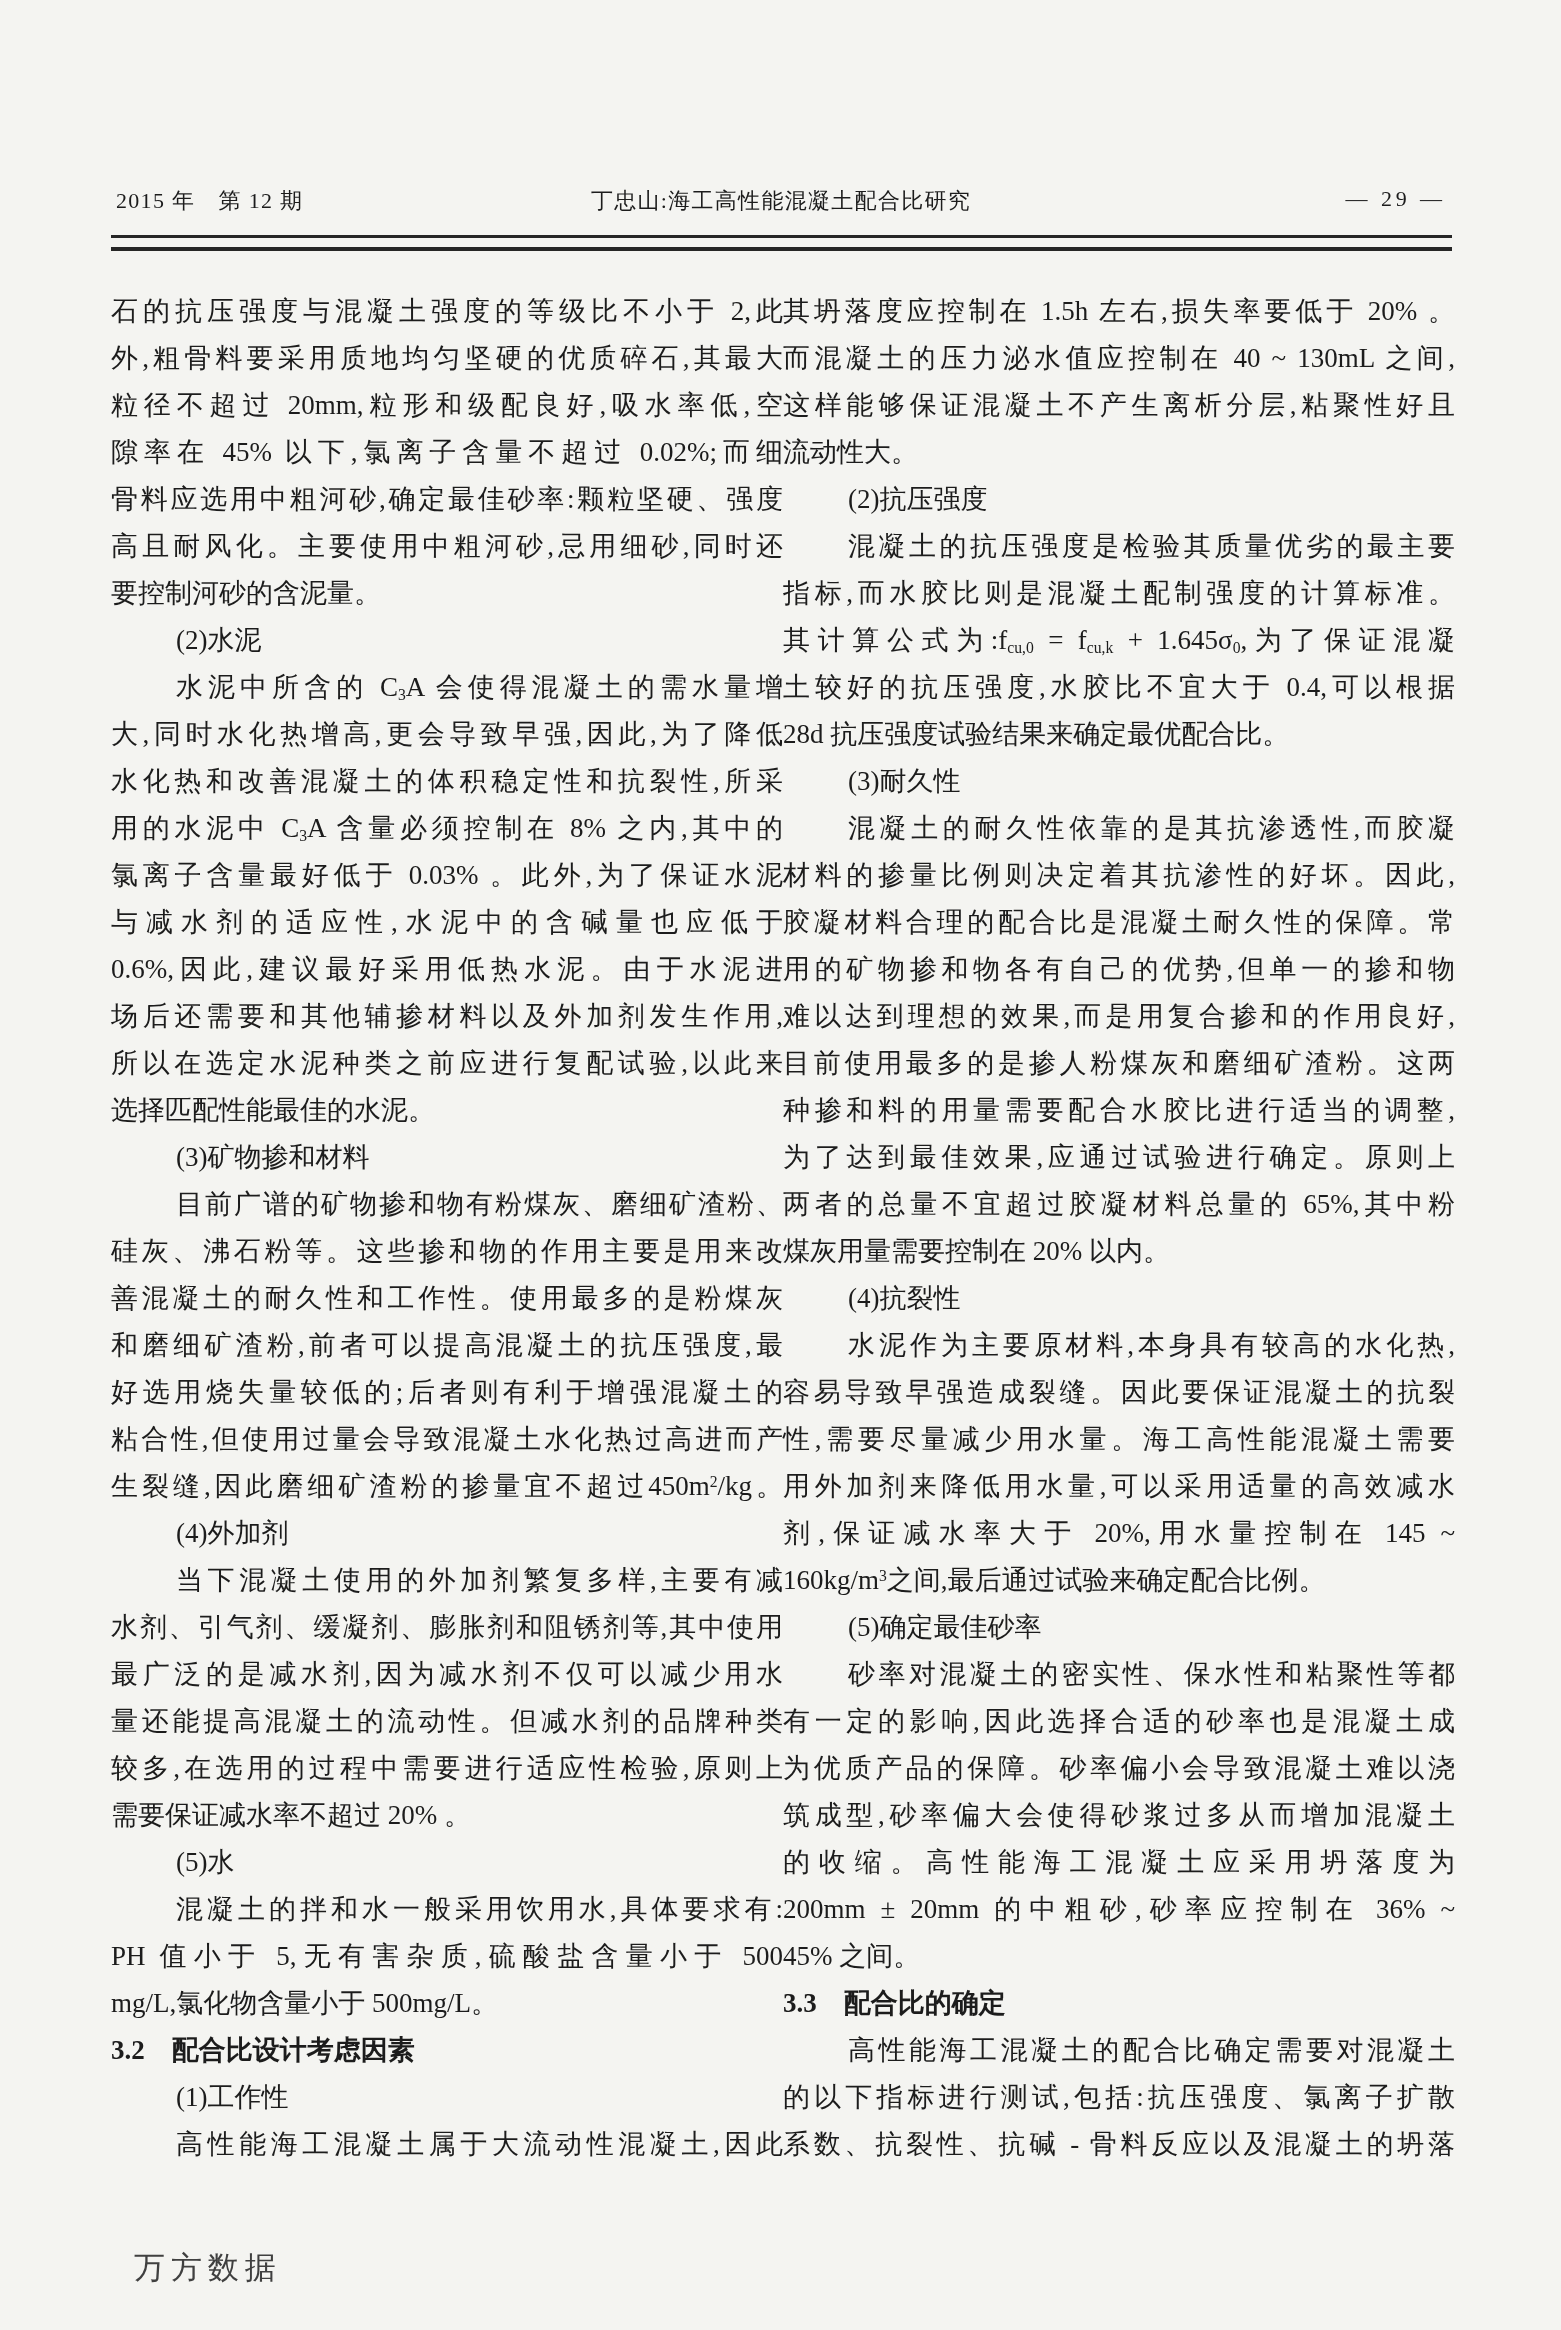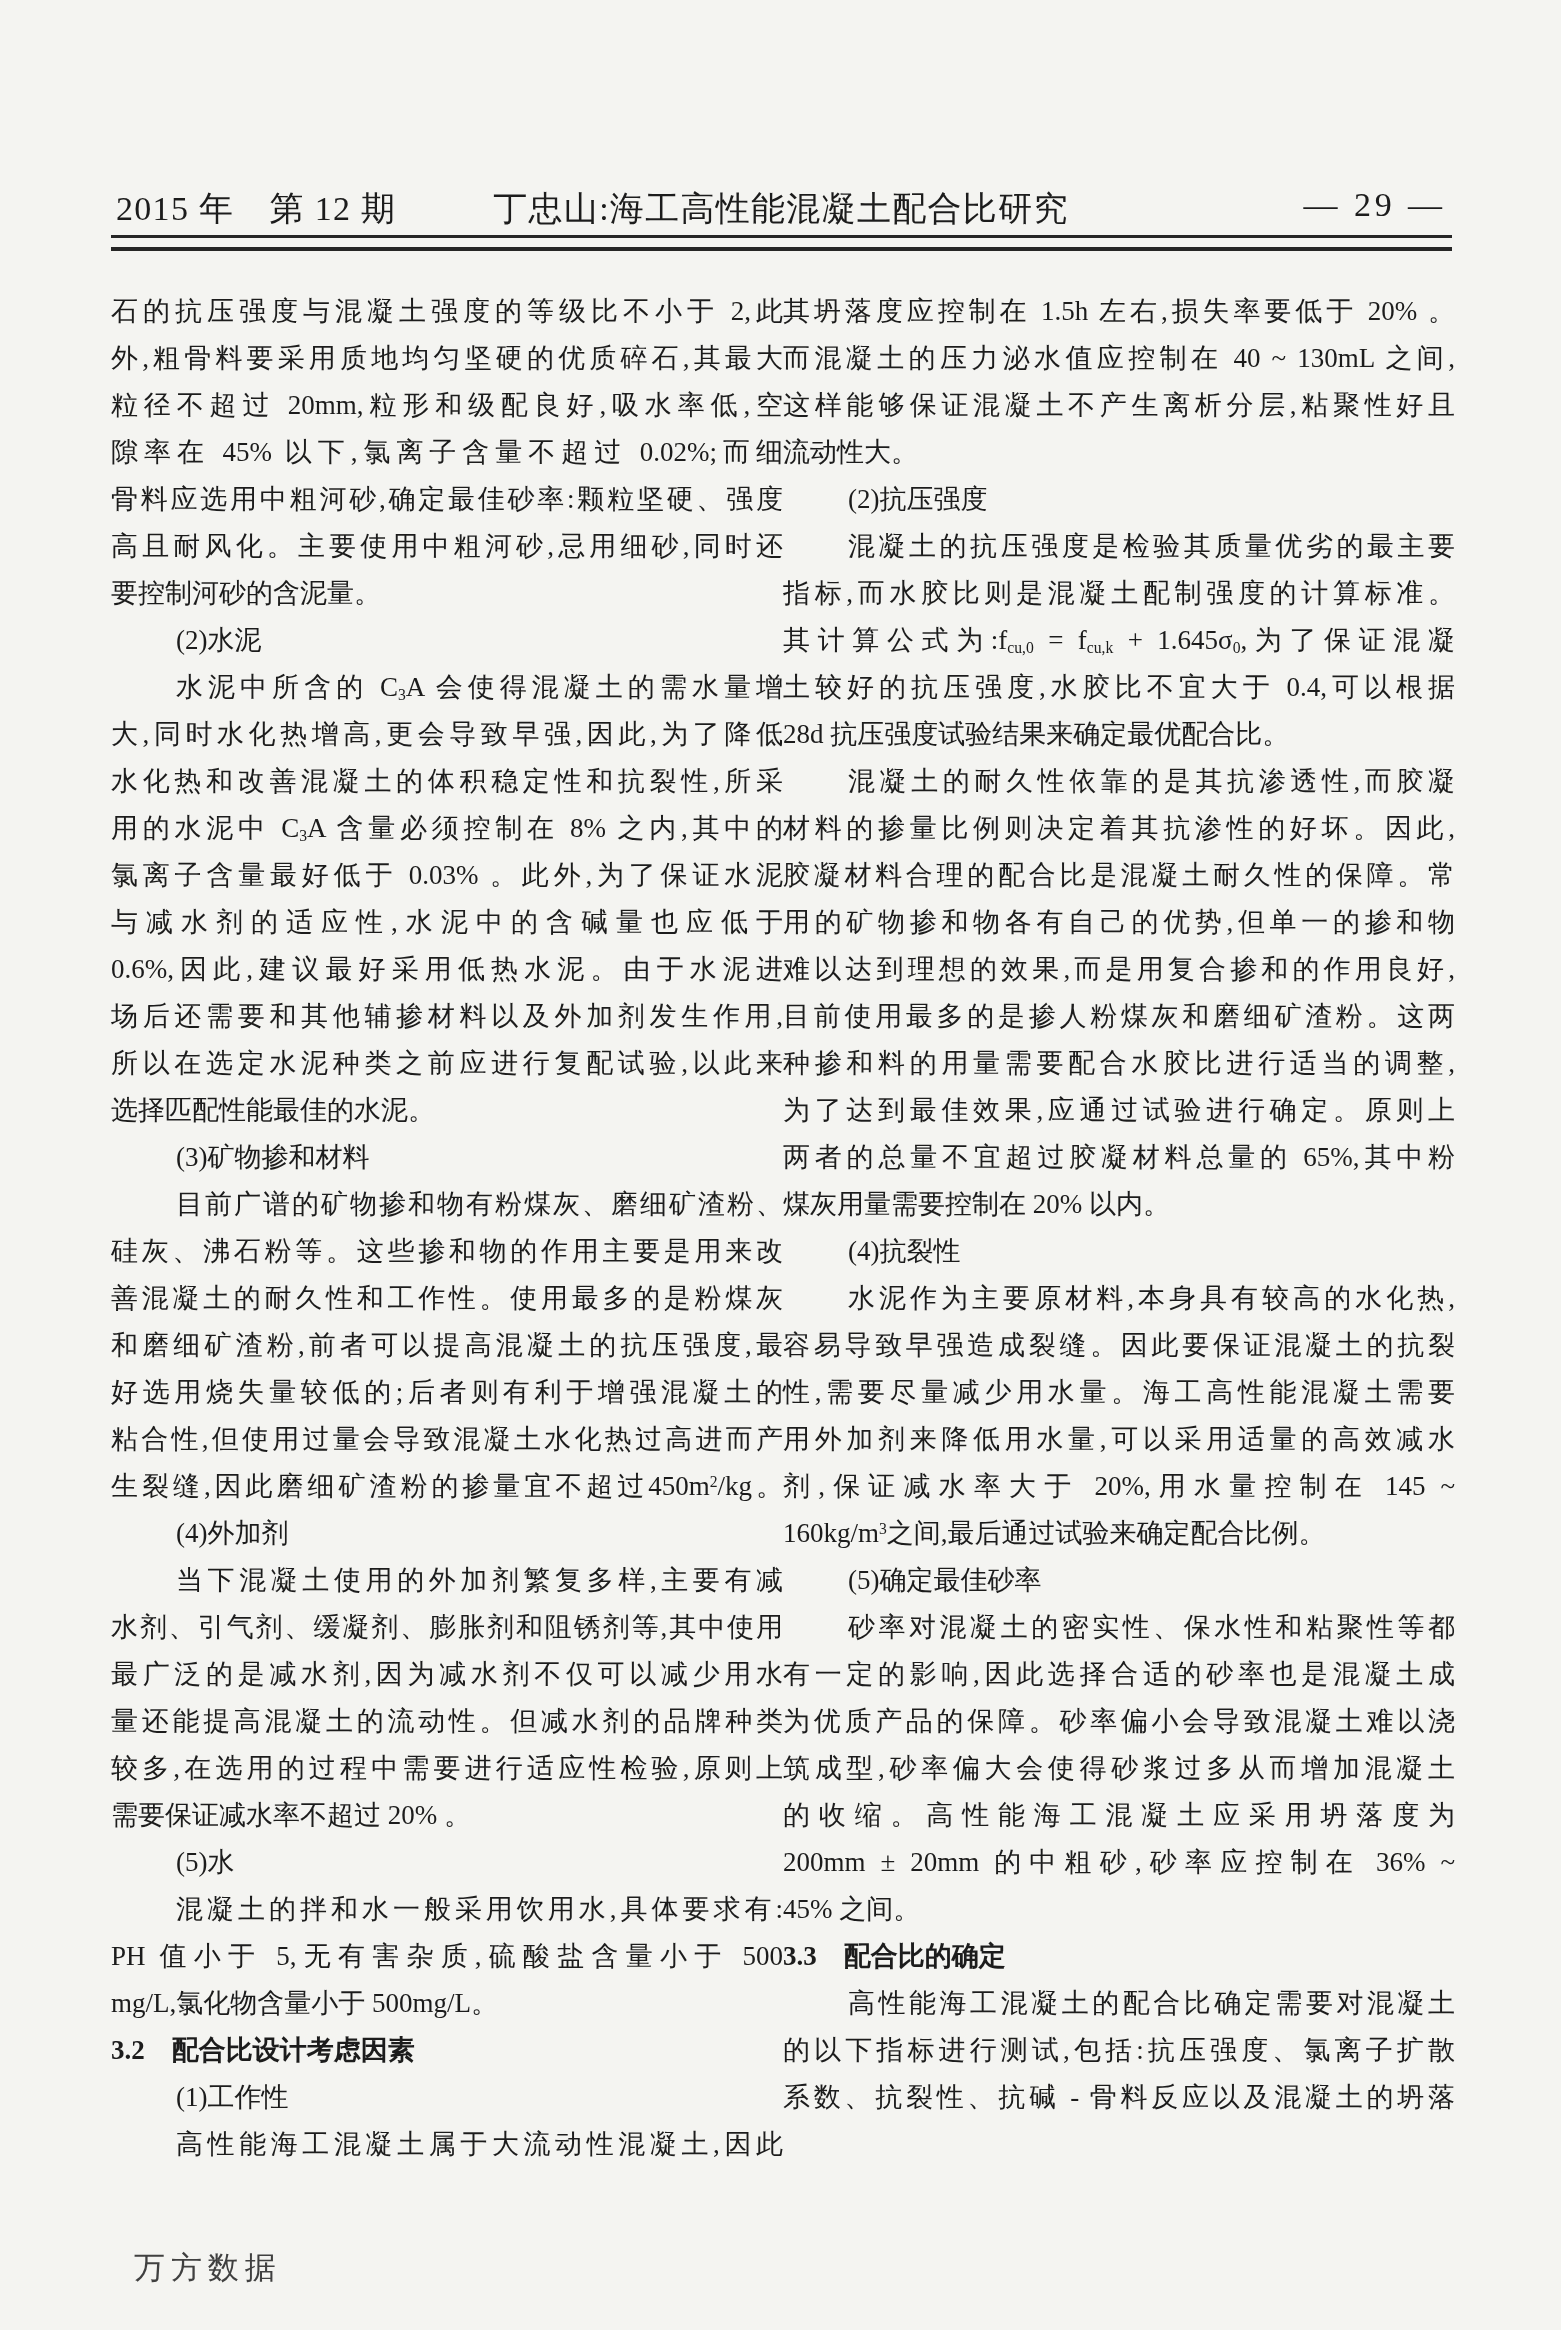--- a/index.html
+++ b/index.html
@@ -8,21 +8,21 @@
     background:#f4f4f1;
     font-family:"Liberation Serif","DejaVu Serif",serif;
     color:#1c1c1c;
     position:relative;
     overflow:hidden;
   }
   .page{position:absolute;inset:0;}
   
   .header{
     position:absolute;left:116px;right:116px;top:186px;height:38px;
-    font-size:34px;letter-spacing:1.3px;
+    font-size:22px;letter-spacing:1.3px;
   }
   .h-left{position:absolute;left:0;top:0;}
   .h-center{position:absolute;left:50%;top:0;transform:translateX(-50%);white-space:nowrap;}
   .h-right{position:absolute;right:0;top:0;letter-spacing:3.9px;}
   
   .rules{position:absolute;left:111px;right:110px;top:235px;}
   .rule{height:3.3px;background:#262626;margin-bottom:9px;}
   
   .body{
     position:absolute;left:111px;right:107px;top:288px;
@@ -112,20 +112,21 @@
         <div class="line">其坍落度应控制在 1.5h 左右,损失率要低于 20% 。</div>
         <div class="line">而混凝土的压力泌水值应控制在 40 ~ 130mL 之间,</div>
         <div class="line">这样能够保证混凝土不产生离析分层,粘聚性好且</div>
         <div class="line end">流动性大。</div>
         <div class="line ind end">(2)抗压强度</div>
         <div class="line ind">混凝土的抗压强度是检验其质量优劣的最主要</div>
         <div class="line">指标,而水胶比则是混凝土配制强度的计算标准。</div>
         <div class="line">其计算公式为:f<sub>cu,0</sub> = f<sub>cu,k</sub> + 1.645σ<sub>0</sub>,为了保证混凝</div>
         <div class="line">土较好的抗压强度,水胶比不宜大于 0.4,可以根据</div>
         <div class="line end">28d 抗压强度试验结果来确定最优配合比。</div>
+        <div class="line ind end">(3)耐久性</div>
         <div class="line ind">混凝土的耐久性依靠的是其抗渗透性,而胶凝</div>
         <div class="line">材料的掺量比例则决定着其抗渗性的好坏。因此,</div>
         <div class="line">胶凝材料合理的配合比是混凝土耐久性的保障。常</div>
         <div class="line">用的矿物掺和物各有自己的优势,但单一的掺和物</div>
         <div class="line">难以达到理想的效果,而是用复合掺和的作用良好,</div>
         <div class="line">目前使用最多的是掺人粉煤灰和磨细矿渣粉。这两</div>
         <div class="line">种掺和料的用量需要配合水胶比进行适当的调整,</div>
         <div class="line">为了达到最佳效果,应通过试验进行确定。原则上</div>
         <div class="line">两者的总量不宜超过胶凝材料总量的 65%,其中粉</div>
         <div class="line end">煤灰用量需要控制在 20% 以内。</div>

